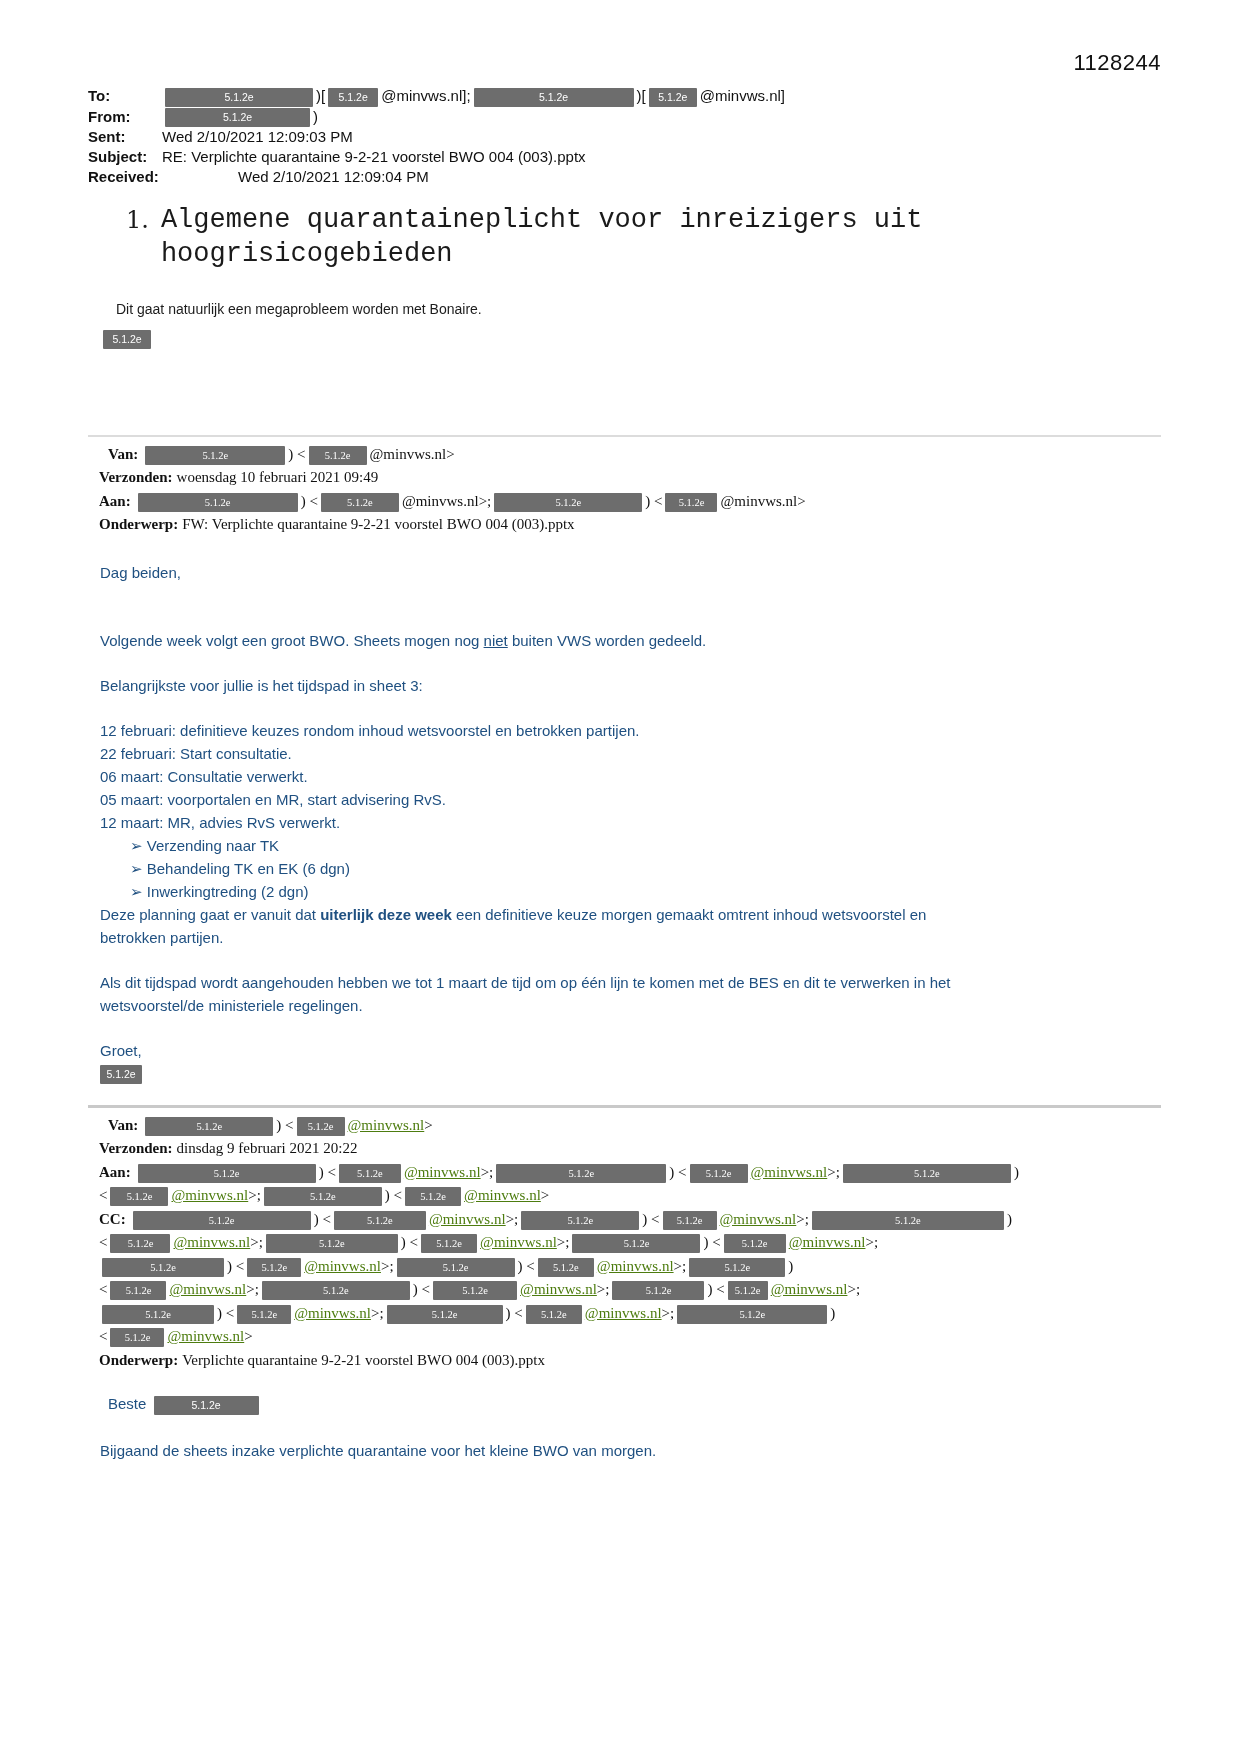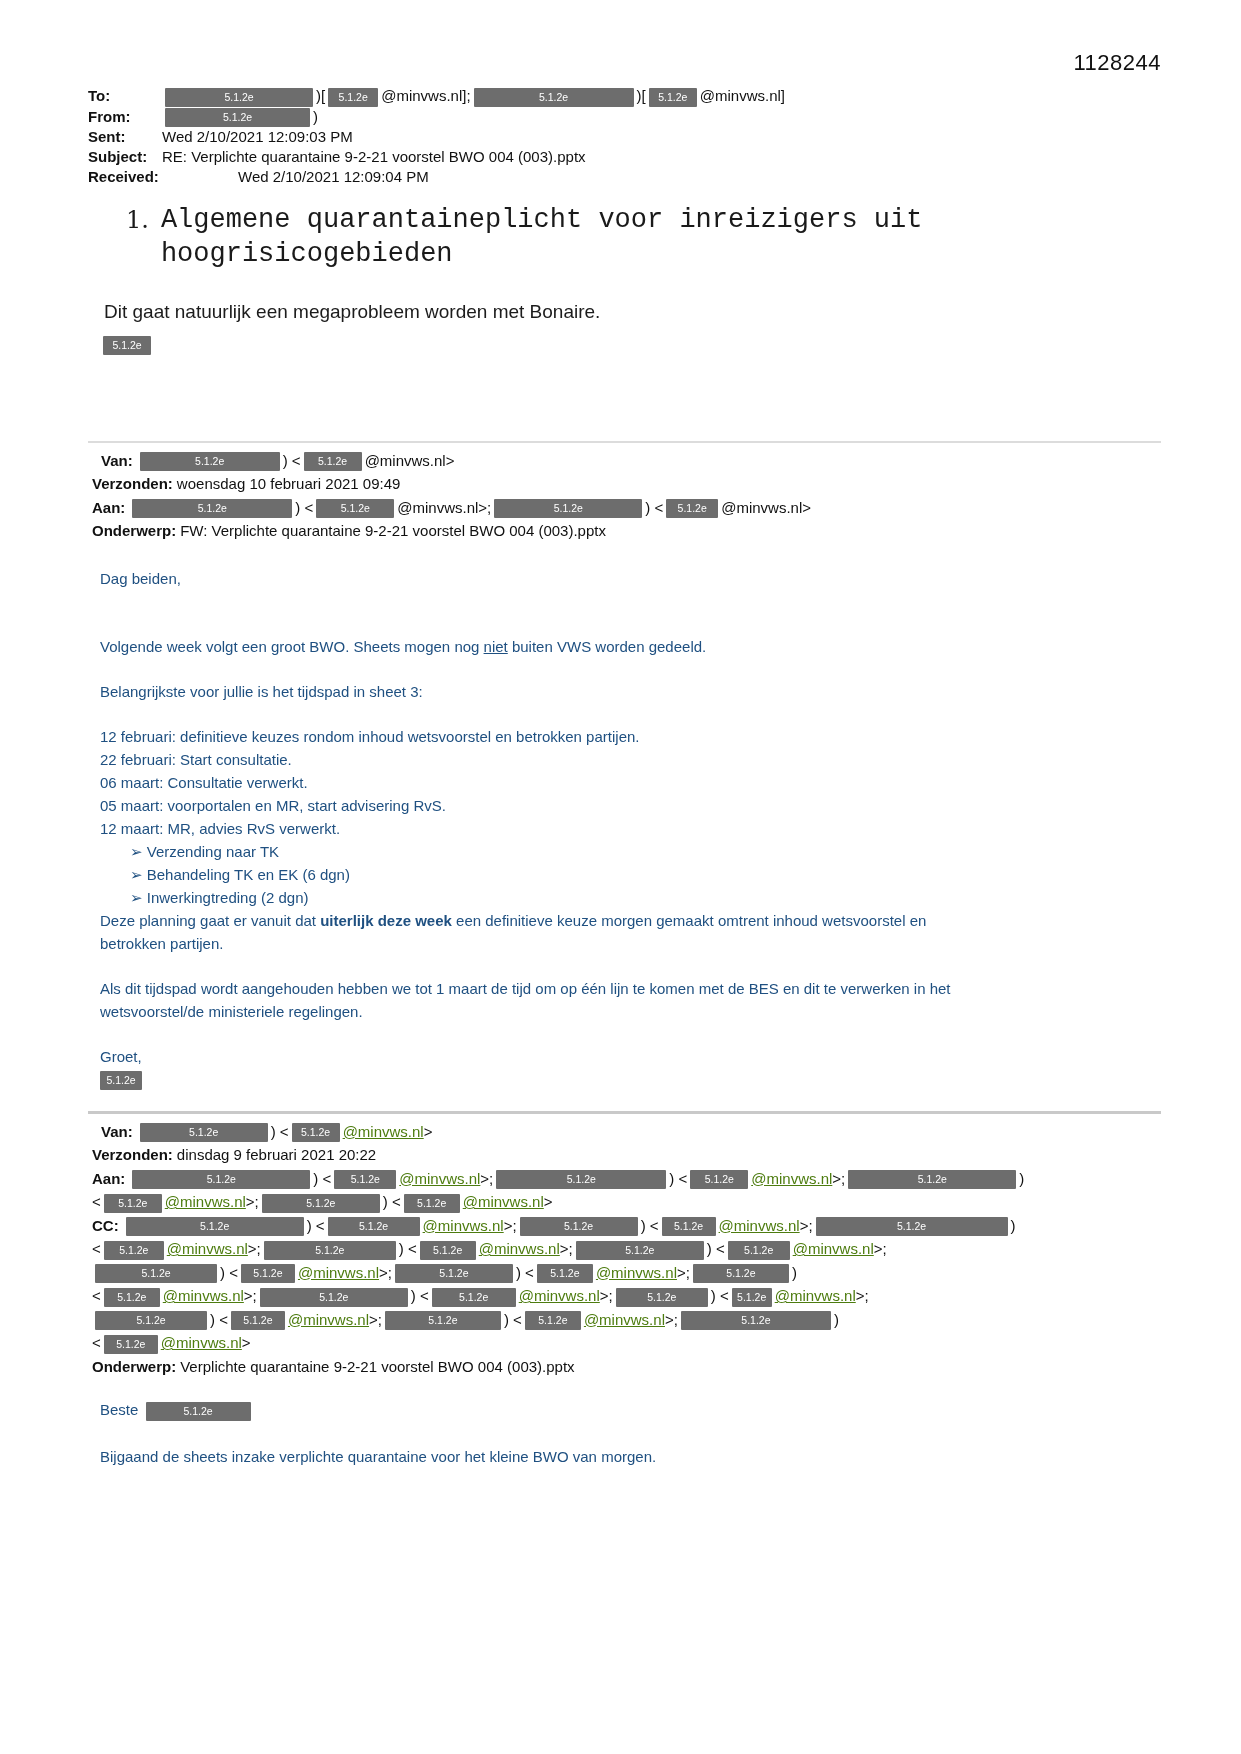--- a/index.html
+++ b/index.html
@@ -20,37 +20,37 @@
 
   .redact{display:inline-block;background:#6d6d6d;color:#fff;font-size:10.5px;
           height:19px;line-height:19px;text-align:center;vertical-align:middle;
           margin:0 3px;border-radius:1px;}
   .mail-link{color:#4d7c0f;text-decoration:underline;cursor:pointer;}
 
   .title{display:flex;margin:16px 0 0 38px;font-weight:400;color:#1a1a1a;}
   .title-num{font-family:"DejaVu Serif",serif;font-size:24px;line-height:34px;margin-right:12px;}
   .title-text{font-size:27px;line-height:34px;font-family:Liberation Mono, monospace;}
 
-  .intro{margin:30px 0 0 16px;font-size:19px;color:#1c1c1c;}
+  .intro{margin:30px 0 0 28px;font-size:14px;color:#1c1c1c;}
   .intro-chip{margin:10px 0 0 12px;}
 
   .sep1{border:none;border-top:2px solid #dcdcdc;margin:86px 0 6px 0;}
   .sep2{border:none;border-top:3px solid #c9c9c9;margin:20px 0 6px 0;}
 
   .blue-body{margin:24px 0 16px 12px;color:#1f5081;font-size:15px;}
   .blue-body p{margin:0;line-height:23px;}
   .blue-body p.para{margin-bottom:22px;}
   .blue-body p.bullet{padding-left:30px;}
   .blue-body .b{font-weight:bold;}
   .blue-body .u{text-decoration:underline;}
   .blue-body .redact{margin-left:0;}
 
-  .fwd{margin-left:4px;}
+  .fwd{margin-left:11px;font-family:Liberation Serif, serif;}
   .closing{margin:20px 0 0 12px;color:#1f5081;font-size:15px;}
-  .closing .hrow{color:#1f5081;line-height:23px;}
+  .closing .hrow{color:#1f5081;line-height:23px;margin-left:8px;}
   .final-para{margin:24px 0 0 12px;color:#1f5081;font-size:15px;line-height:23px;}
 </style>
 </head>
 <body>
 
 <div class="page">
   <div class="doc-number">1128244</div>
 
   <div class="content">
 

